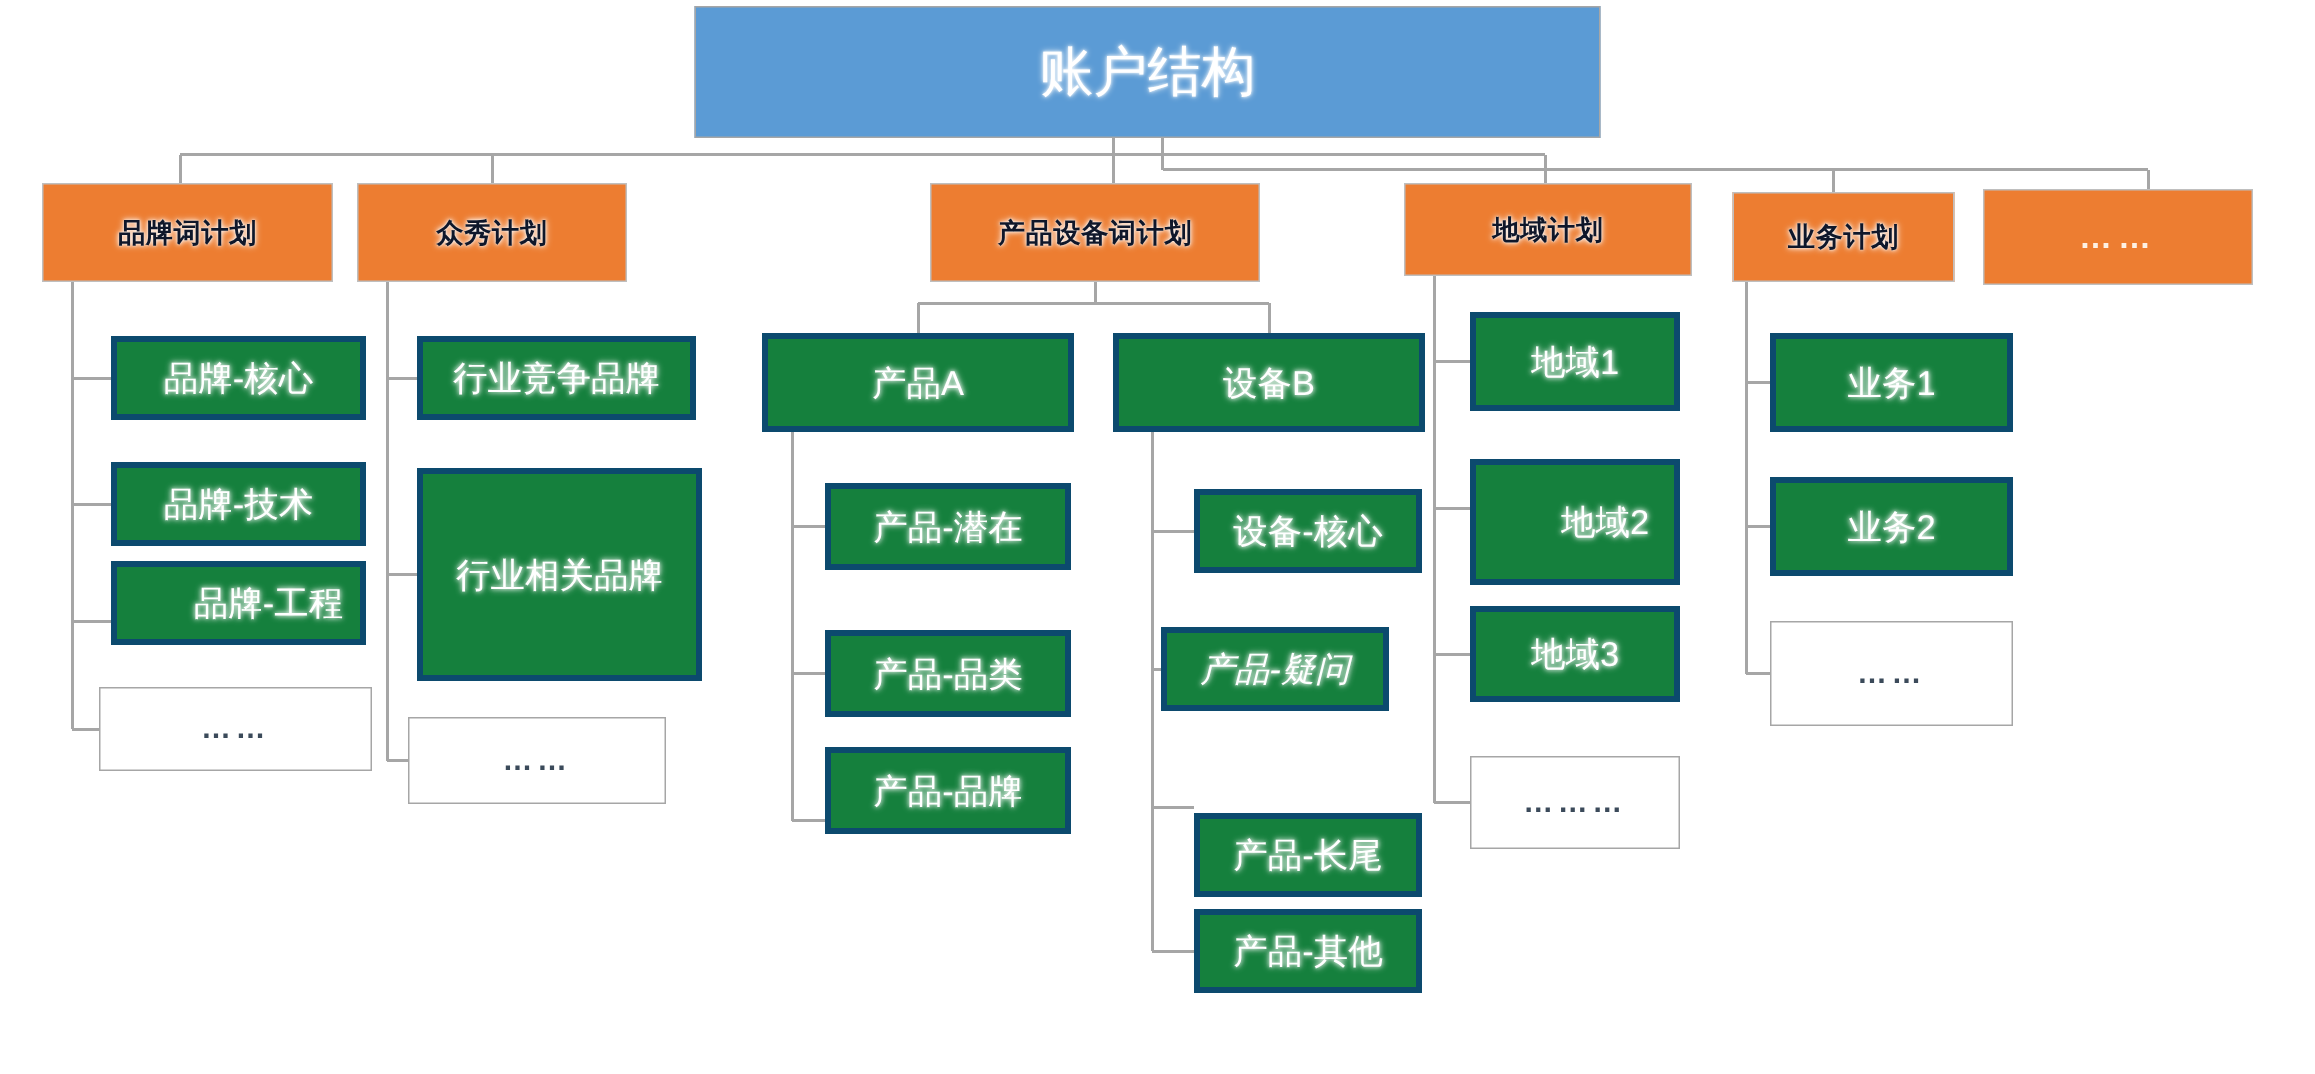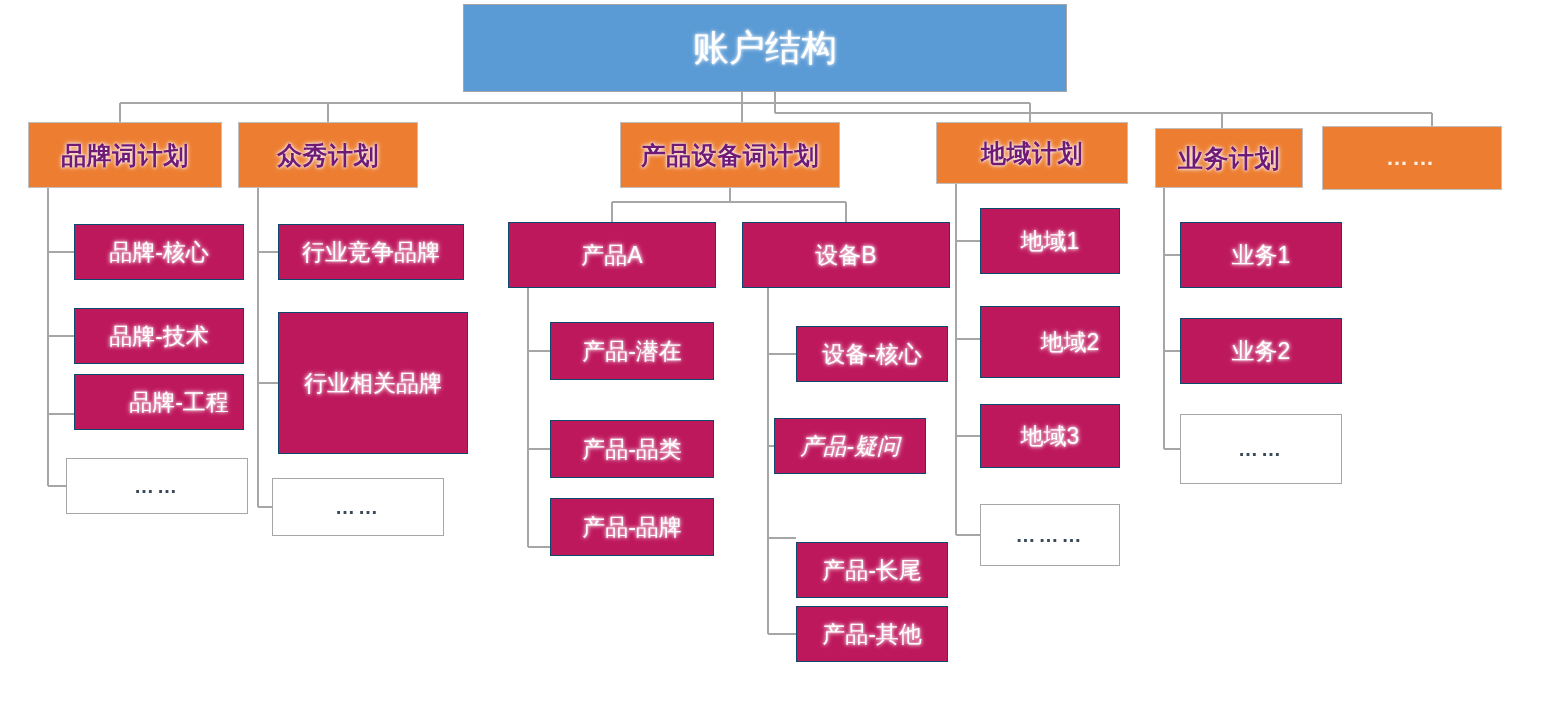--- a/index.html
+++ b/index.html
@@ -42,29 +42,29 @@
     background: #5B9BD5;
     border: 1px solid #a6a6a6;
     color: #ffffff;
     font-size: 36px;
     font-weight: 400;
     text-shadow: 0 0 4px rgba(255,255,255,0.95), 0 0 2px rgba(255,255,255,0.9);
   }
   .node-plan {
     background: #ED7D31;
     border: 1px solid #bfbfbf;
-    color: #701a75;
-    font-size: 25px;
+    color: #0f172a;
+    font-size: 18px;
     font-weight: bold;
     letter-spacing: 0.5px;
     text-shadow: 0 0 5px rgba(255,255,255,0.95), 0 0 3px rgba(255,255,255,0.85), 0 0 1px rgba(255,255,255,0.8);
   }
   .node-unit {
-    background: #be185d;
-    border: 1px solid #0c4a6e;
+    background: #15803d;
+    border: 4px solid #0c4a6e;
     color: #ffffff;
     font-size: 23px;
     font-weight: 400;
     text-shadow: 0 0 5px rgba(255,255,255,0.95), 0 0 3px rgba(255,255,255,0.85);
     align-items: center;
   }
   .node-ellipsis {
     background: #ffffff;
     border: 1px solid #a6a6a6;
     color: #3b4a5a;
@@ -207,21 +207,21 @@
   <div class="node node-unit" style="left:796px; top:606px; width:152px; height:56px;">
     <span>产品-其他</span>
   </div>
 
   <div class="node node-plan" style="left:936px; top:122px; width:192px; height:62px;">
     <span>地域计划</span>
   </div>
   <div class="node node-unit" style="left:980px; top:208px; width:140px; height:66px;">
     <span>地域1</span>
   </div>
-  <div class="node node-unit" style="left:980px; top:306px; width:140px; height:72px;padding-left:40px;">
+  <div class="node node-unit" style="left:980px; top:306px; width:140px; height:84px;padding-left:40px;">
     <span>地域2</span>
   </div>
   <div class="node node-unit" style="left:980px; top:404px; width:140px; height:64px;">
     <span>地域3</span>
   </div>
   <div class="node node-ellipsis" style="left:980px; top:504px; width:140px; height:62px;">
     <span>………</span>
   </div>
 
   <div class="node node-plan" style="left:1155px; top:128px; width:148px; height:60px;">

